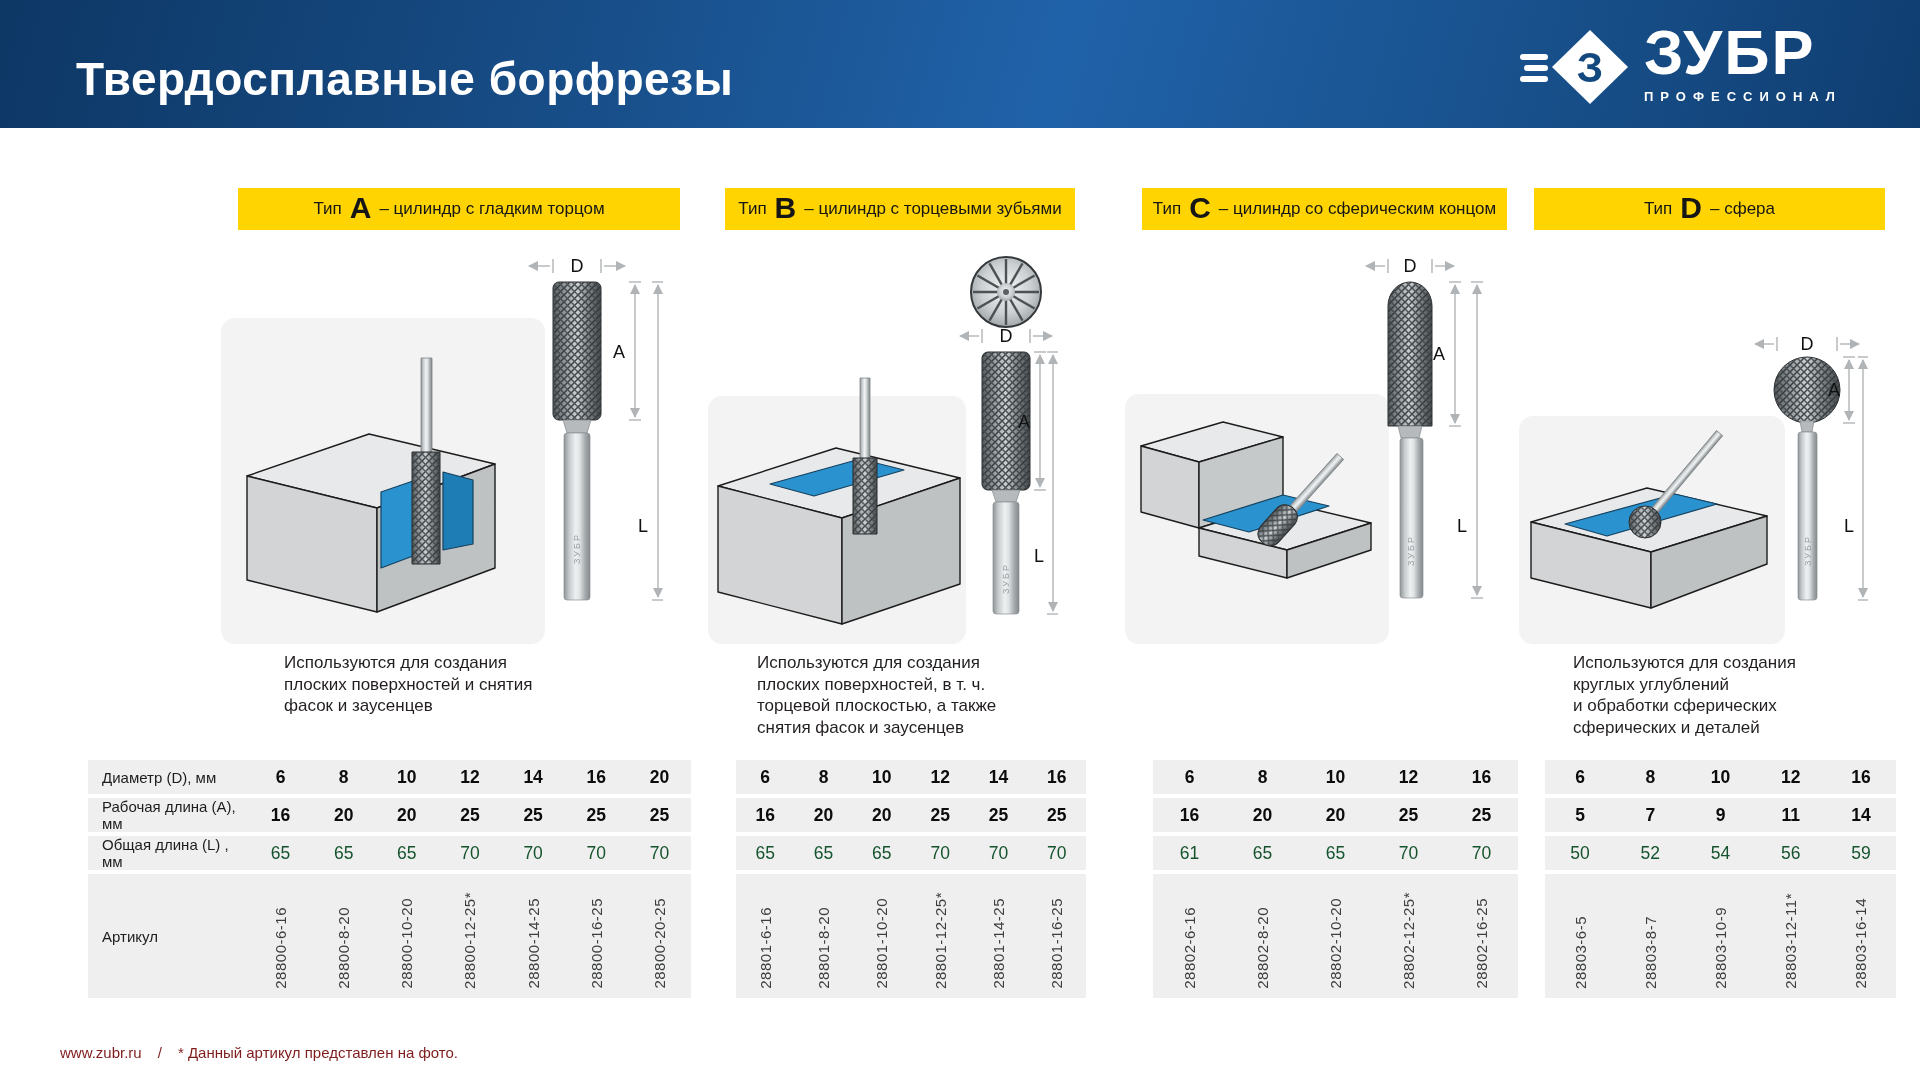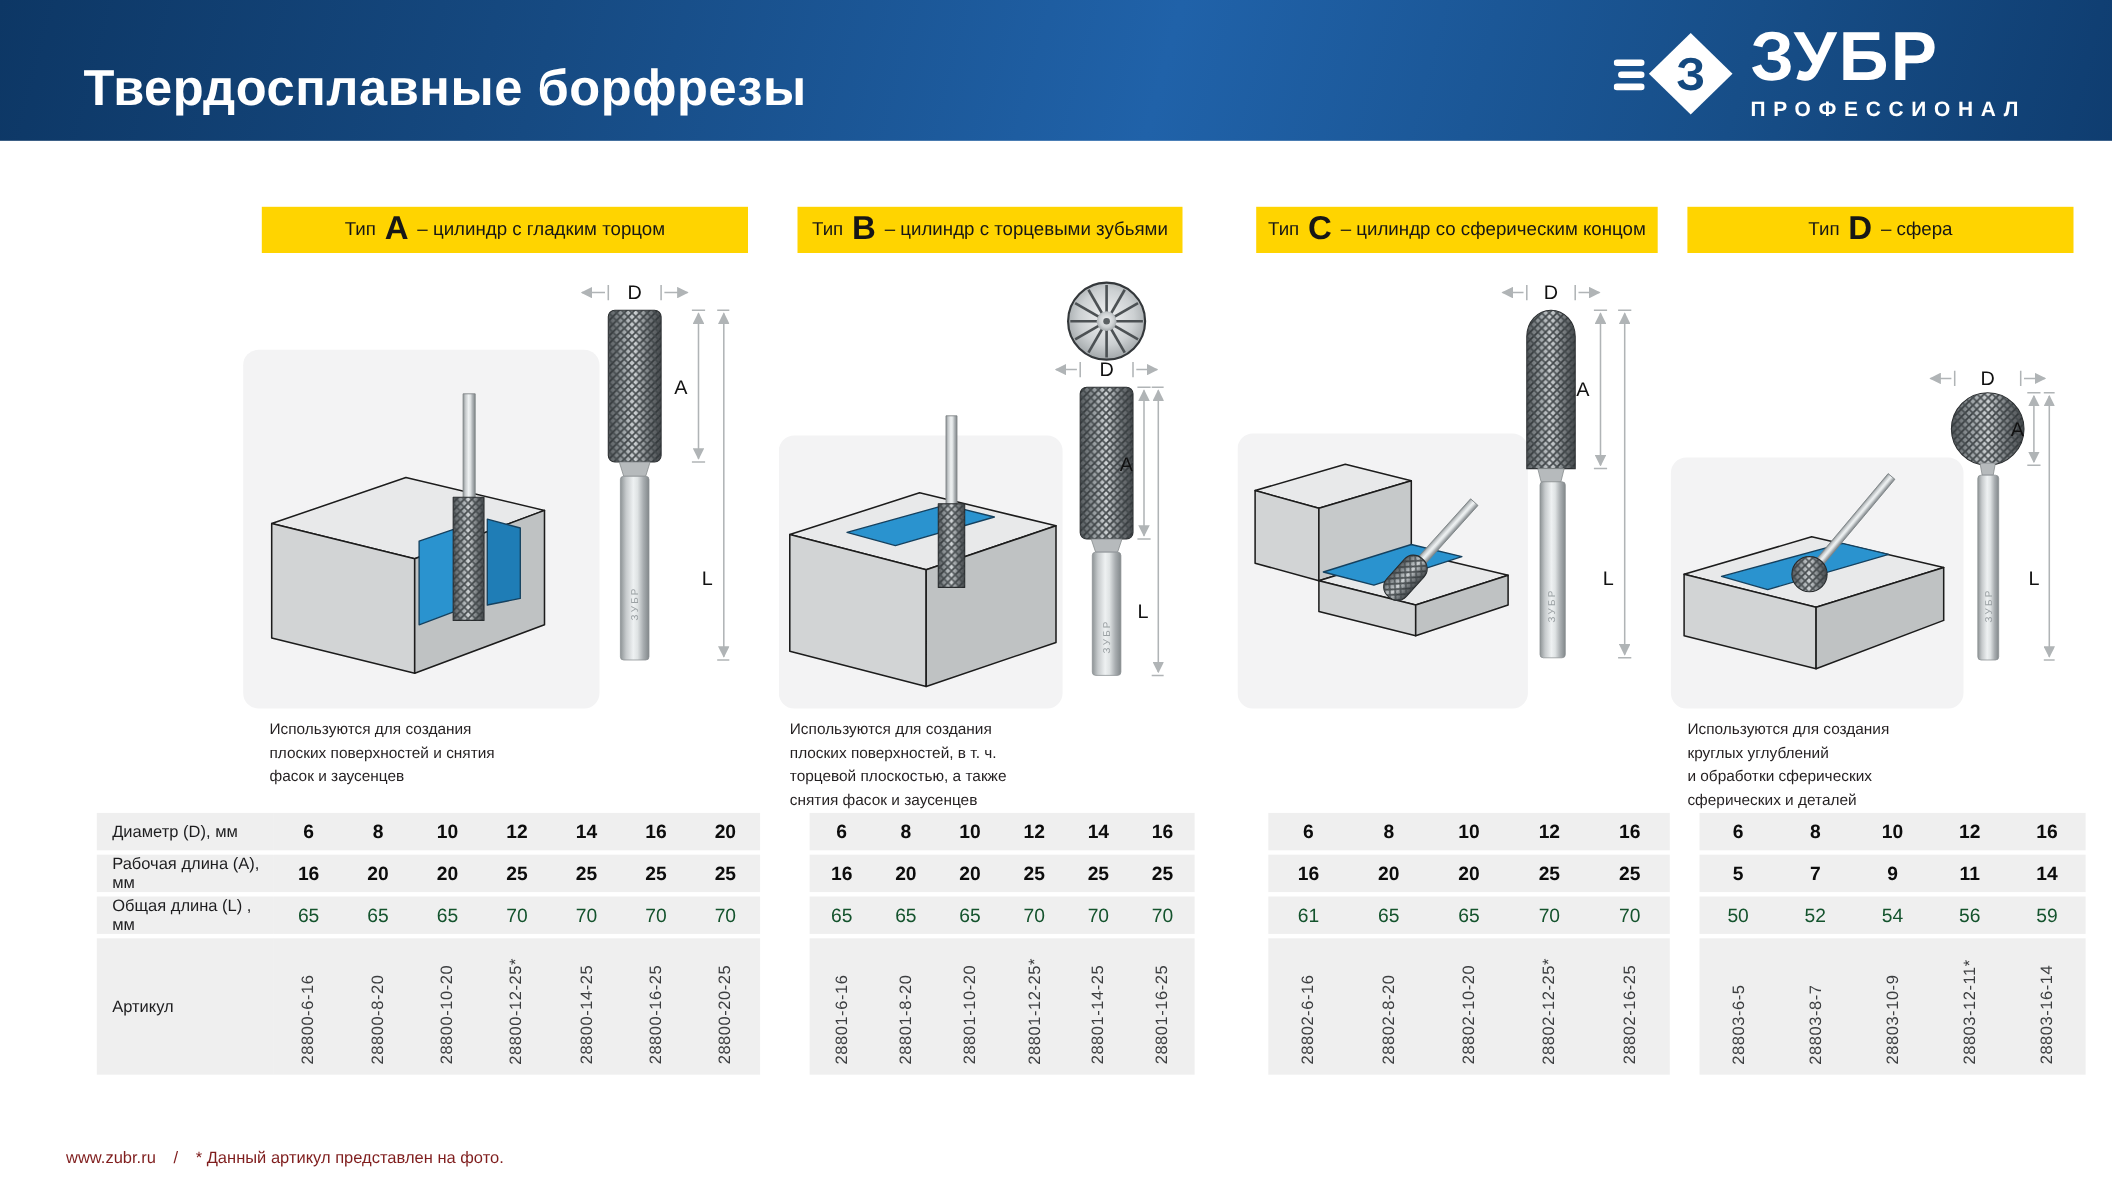--- a/index.html
+++ b/index.html
@@ -12,40 +12,40 @@
   html,body{margin:0;padding:0;background:#ffffff;font-family:"Liberation Sans",sans-serif;}
   .sheet{position:relative;width:1920px;height:1080px;background:#ffffff;overflow:hidden;}
 
   
   .top{position:absolute;left:0;top:0;width:1920px;height:128px;
        background:linear-gradient(105deg,var(--blue-dark) 0%,#164a82 26%,#2062a9 55%,#174e88 82%,#0f3d70 100%);}
   .title{position:absolute;left:60px;top:36px;margin:16px;color:#fff;font-size:46px;font-weight:bold;letter-spacing:.5px;}
   .brand{position:absolute;right:78px;top:24px;display:flex;align-items:flex-start;gap:12px;}
   .brand-icon{width:112px;height:78px;margin-top:4px;}
   .brand-name{font-size:63px;line-height:.92;font-weight:bold;color:#fff;letter-spacing:2px;}
-  .brand-sub{margin-top:7px;color:#fff;font-size:19px;letter-spacing:7px;text-align:center;font-weight:bold;}
+  .brand-sub{margin-top:7px;color:#fff;font-size:13px;letter-spacing:7px;text-align:center;font-weight:bold;}
 
   
   .type-bar{position:absolute;top:188px;height:42px;background:var(--yellow);
             display:flex;align-items:center;justify-content:center;gap:8px;color:#161616;margin-left:17px;}
   .tb-pre,.tb-suf{font-size:17px;}
   .tb-letter{font-size:30px;font-weight:bold;line-height:1;margin-top:-3px;}
 
   
   .figure{position:absolute;top:232px;height:420px;}
   .figure svg{display:block;width:100%;height:100%;}
   .dim-label{font-size:18px;fill:#111;font-family:"Liberation Sans",sans-serif;}
   .engrave{font-size:9px;letter-spacing:2px;fill:#9ba1a4;font-family:"Liberation Sans",sans-serif;}
 
   
-  .desc{position:absolute;top:652px;font-size:14px;line-height:21.5px;color:#231f20;}
+  .desc{position:absolute;top:652px;font-size:17px;line-height:21.5px;color:#231f20;margin-left:39px;}
   .desc-line{white-space:nowrap;}
 
   
-  .tbl{position:absolute;top:739px;padding-left:28px;}
+  .tbl{position:absolute;top:760px;padding-left:28px;}
   .row{margin-bottom:4px;background:var(--stripe);}
   .rh{height:34px;}
   .rhart{height:124px;}
   .labels .row{display:flex;align-items:center;padding-left:14px;box-sizing:border-box;font-size:15px;color:#1d1d1f;}
   .grid-row{display:grid;grid-auto-flow:column;grid-auto-columns:1fr;}
   .grid-row .cell{display:flex;align-items:center;justify-content:center;height:100%;}
   .num-bold .cell span{font-weight:bold;font-size:17.5px;color:#0c0c0c;}
   .num-gray .cell span{font-size:17.5px;color:#14532d;}
   .art-row .cell{align-items:flex-end;padding-bottom:9px;box-sizing:border-box;}
   .art-row .cell span{writing-mode:vertical-rl;transform:rotate(180deg);font-size:15px;color:#3c3e40;letter-spacing:.5px;}

